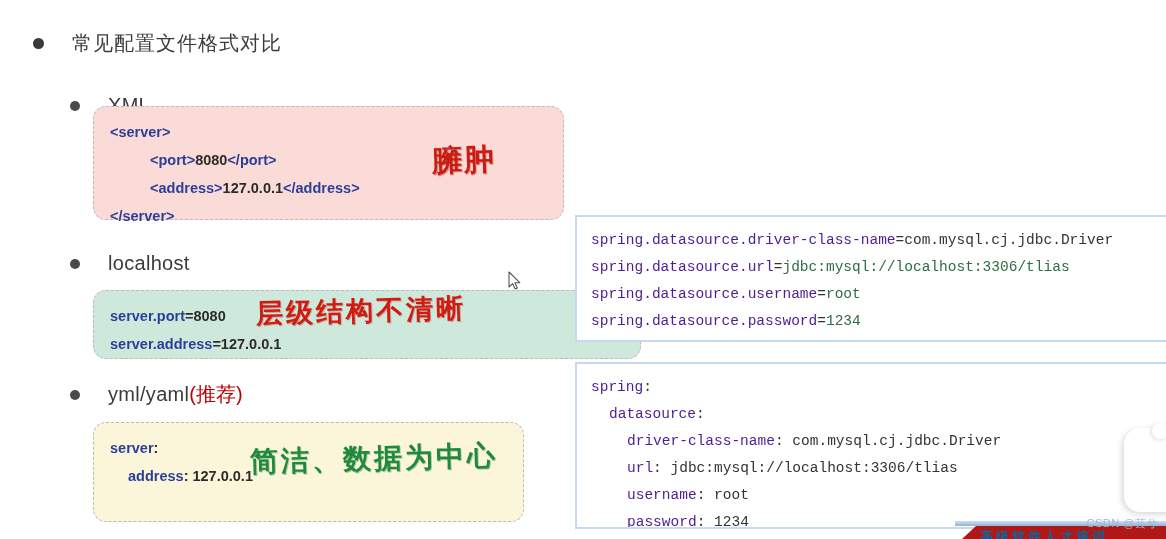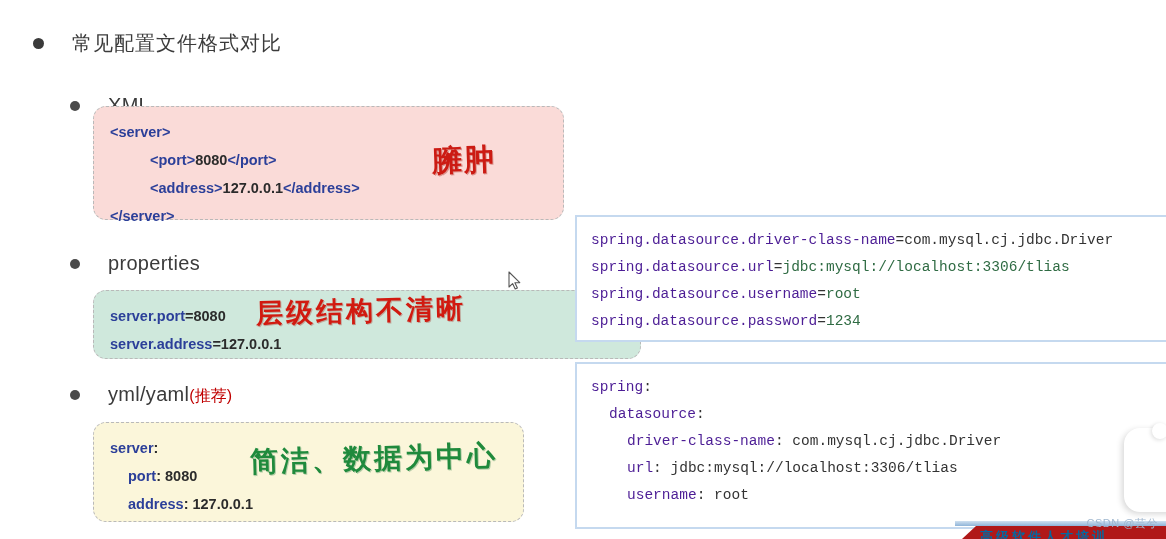--- a/index.html
+++ b/index.html
@@ -51,21 +51,21 @@
   .l2 { position: absolute; left: 70px; }
   .l2 .dot { margin-top: 8px; }
   .l2-text {
     font-size: 20px;
     color: #3b3b3b;
     line-height: 24px;
     letter-spacing: 0.3px;
   }
   .rec {
     color: #c00000;
-    font-size: 16px;
+    font-size: 20px;
     letter-spacing: 0;
   }
 
   .xml-head   { top: 72px; margin-top: 21px; }
   .props-head { top: 251px; }
   .yml-head   { top: 382px; }
 
   
   .codebox {
     position: absolute;
@@ -251,55 +251,55 @@
   <div class="codebox box-xml">
     <div class="line"><span class="tag">&lt;server&gt;</span></div>
     <div class="line ind"><span class="tag">&lt;port&gt;</span><span class="val">8080</span><span class="tag">&lt;/port&gt;</span></div>
     <div class="line ind"><span class="tag">&lt;address&gt;</span><span class="val">127.0.0.1</span><span class="tag">&lt;/address&gt;</span></div>
     <div class="line"><span class="tag">&lt;/server&gt;</span></div>
   </div>
   <div class="anno anno-xml">臃肿</div>
 
   <div class="bullet-row l2 props-head">
     <div class="dot sub"></div>
-    <div class="l2-text">properties</div>
+    <div class="l2-text">localhost</div>
   </div>
 
   <div class="codebox box-props">
     <div class="line"><span class="key">server.port</span><span class="val">=</span><span class="val">8080</span></div>
     <div class="line"><span class="key">server.address</span><span class="val">=</span><span class="val">127.0.0.1</span></div>
   </div>
   <div class="anno anno-props">层级结构不清晰</div>
 
   <div class="bullet-row l2 yml-head">
     <div class="dot sub"></div>
     <div class="l2-text"><span>yml/yaml</span><span class="rec">(推荐)</span></div>
   </div>
 
   <div class="codebox box-yml">
     <div class="line"><span class="key">server</span><span class="val">:</span></div>
-    <div class="line ind2"><span class="key">port</span><span class="val">: </span><span class="val">8080</span></div>
     <div class="line ind2"><span class="key">address</span><span class="val">: </span><span class="val">127.0.0.1</span></div>
   </div>
   <div class="anno anno-yml">简洁、数据为中心</div>
 </div>
 
 <div class="rpanel panel-props">
   <div class="rline"><span class="rkey">spring.datasource.driver-class-name</span><span class="rplain">=</span><span class="rplain">com.mysql.cj.jdbc.Driver</span></div>
   <div class="rline"><span class="rkey">spring.datasource.url</span><span class="rplain">=</span><span class="rval">jdbc:mysql://localhost:3306/tlias</span></div>
   <div class="rline"><span class="rkey">spring.datasource.username</span><span class="rplain">=</span><span class="rval">root</span></div>
   <div class="rline"><span class="rkey">spring.datasource.password</span><span class="rplain">=</span><span class="rval">1234</span></div>
 </div>
 
 <div class="rpanel panel-yml">
   <div class="rline" style="padding-left:0px"><span class="rkey">spring</span><span class="rplain">:</span></div>
   <div class="rline" style="padding-left:18px"><span class="rkey">datasource</span><span class="rplain">:</span></div>
   <div class="rline" style="padding-left:36px"><span class="rkey">driver-class-name</span><span class="rplain">: </span><span class="rplain">com.mysql.cj.jdbc.Driver</span></div>
   <div class="rline" style="padding-left:36px"><span class="rkey">url</span><span class="rplain">: </span><span class="rplain">jdbc:mysql://localhost:3306/tlias</span></div>
   <div class="rline" style="padding-left:36px"><span class="rkey">username</span><span class="rplain">: </span><span class="rplain">root</span></div>
+  <div class="rline" style="padding-left:36px"><span class="rkey">password</span><span class="rplain">: </span><span class="rplain">1234</span></div>
 </div>
 
 <div class="float-card"></div>
 <div class="float-dot"></div>
 
 <div class="blue-strip"></div>
 <div class="red-banner"></div>
 <div class="red-banner-text">高级软件人才培训</div>
 
 <div class="watermark">CSDN @芸兮</div>

